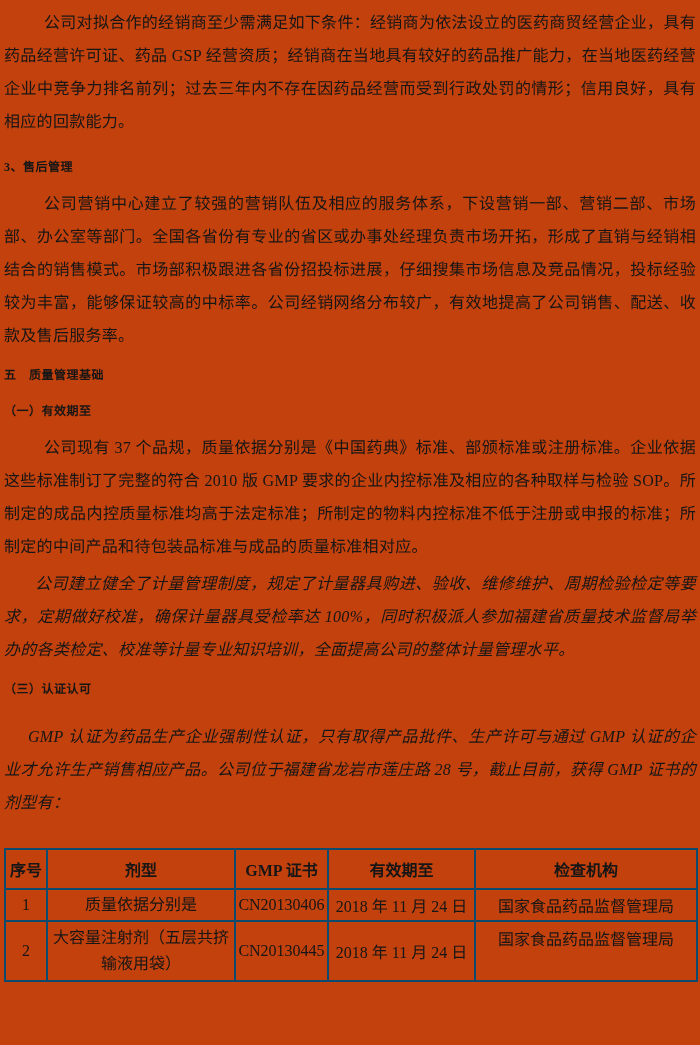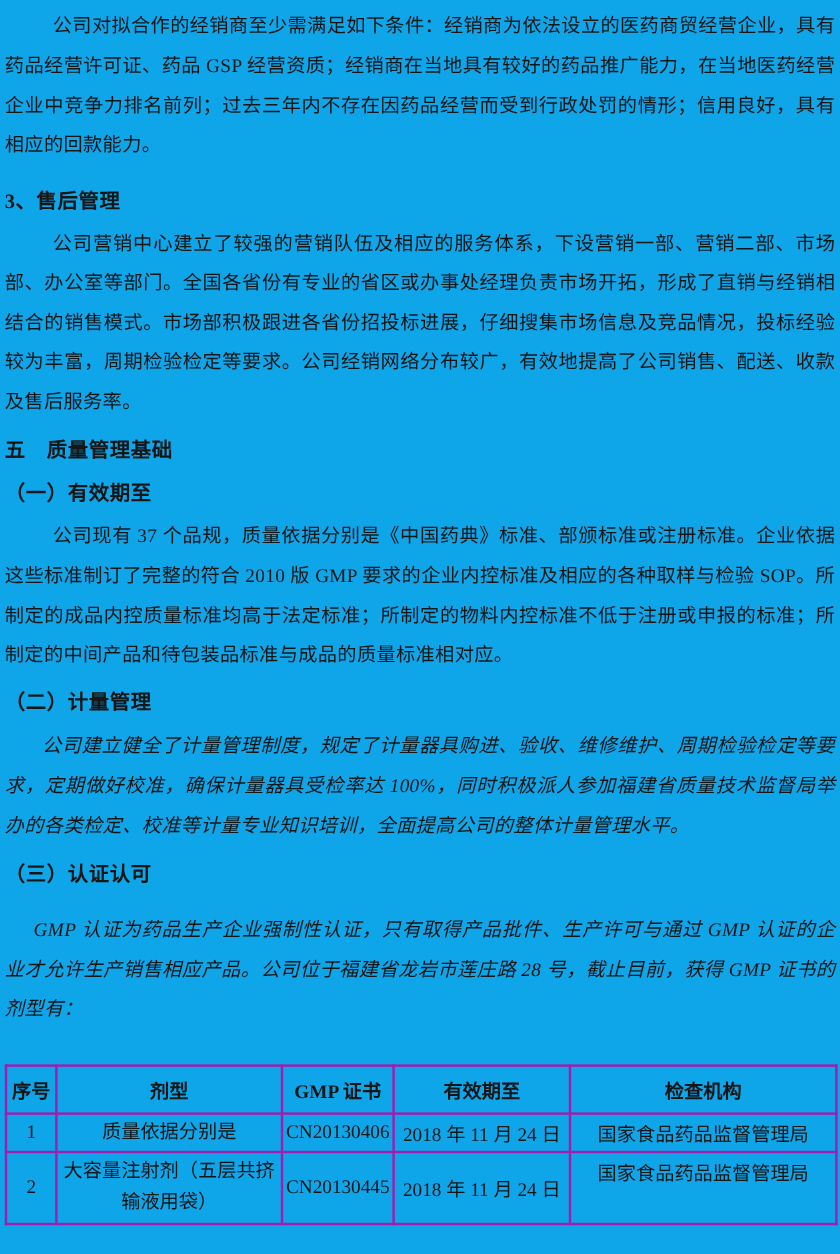--- a/index.html
+++ b/index.html
@@ -3,55 +3,55 @@
 <meta charset="utf-8">
 <style>
   html, body { margin: 0; padding: 0; background: #ffffff; }
   .page {
     position: relative;
     width: 700px;
     height: 1045px;
     box-sizing: border-box;
     padding: 6px 4px 0 4px;
     overflow: hidden;
-    background: #0ea5e9;
+    background: #c2410c;
     font-family: "Liberation Serif", "DejaVu Serif", serif;
     color: #161616;
   }
   .para {
     margin: 0;
     font-size: 16px;
     line-height: 33px;
     text-align: justify;
     letter-spacing: 0.3px;
   }
   .indent-25 { text-indent: 40px; }
   .indent-20 { text-indent: 31px; }
   .indent-15 { text-indent: 24px; }
   .doc-h {
     margin: 0;
-    font-size: 17px;
+    font-size: 12px;
     font-weight: 700;
     line-height: 33px;
     letter-spacing: 0.5px;
   }
   .mt-13 { margin-top: 13px; }
   .mt-3  { margin-top: 3px; }
   .mt-7  { margin-top: 7px; }
   .mt-6  { margin-top: 6px; }
   .mt-4  { margin-top: 4px; font-style: italic; }
   .mt-2  { margin-top: 14px; font-style: italic; }
   .gmp-table {
     width: 692px;
     margin-top: 29px;
     border-collapse: collapse;
     table-layout: fixed;
   }
   .gmp-table th, .gmp-table td {
-    border: 2px solid #a21caf;
+    border: 2px solid #0c4a6e;
     text-align: center;
     vertical-align: middle;
     font-size: 16px;
     padding: 0 2px;
     overflow: hidden;
   }
   .gmp-table thead th {
     font-weight: 700;
     height: 38px;
     white-space: nowrap;
@@ -66,29 +66,28 @@
 </style>
 </head>
 <body>
 
 <main class="page">
 
   <p class="para indent-25">公司对拟合作的经销商至少需满足如下条件：经销商为依法设立的医药商贸经营企业，具有药品经营许可证、药品 GSP 经营资质；经销商在当地具有较好的药品推广能力，在当地医药经营企业中竞争力排名前列；过去三年内不存在因药品经营而受到行政处罚的情形；信用良好，具有相应的回款能力。</p>
 
   <h2 class="doc-h mt-13">3、售后管理</h2>
 
-  <p class="para indent-25 mt-3">公司营销中心建立了较强的营销队伍及相应的服务体系，下设营销一部、营销二部、市场部、办公室等部门。全国各省份有专业的省区或办事处经理负责市场开拓，形成了直销与经销相结合的销售模式。市场部积极跟进各省份招投标进展，仔细搜集市场信息及竞品情况，投标经验较为丰富，周期检验检定等要求。公司经销网络分布较广，有效地提高了公司销售、配送、收款及售后服务率。</p>
+  <p class="para indent-25 mt-3">公司营销中心建立了较强的营销队伍及相应的服务体系，下设营销一部、营销二部、市场部、办公室等部门。全国各省份有专业的省区或办事处经理负责市场开拓，形成了直销与经销相结合的销售模式。市场部积极跟进各省份招投标进展，仔细搜集市场信息及竞品情况，投标经验较为丰富，能够保证较高的中标率。公司经销网络分布较广，有效地提高了公司销售、配送、收款及售后服务率。</p>
 
   <h2 class="doc-h mt-7">五　质量管理基础</h2>
 
   <h3 class="doc-h mt-3">（一）有效期至</h3>
 
   <p class="para indent-25 mt-3">公司现有 37 个品规，质量依据分别是《中国药典》标准、部颁标准或注册标准。企业依据这些标准制订了完整的符合 2010 版 GMP 要求的企业内控标准及相应的各种取样与检验 SOP。所制定的成品内控质量标准均高于法定标准；所制定的物料内控标准不低于注册或申报的标准；所制定的中间产品和待包装品标准与成品的质量标准相对应。</p>
 
-  <h3 class="doc-h mt-6">（二）计量管理</h3>
 
   <p class="para indent-20 mt-4">公司建立健全了计量管理制度，规定了计量器具购进、验收、维修维护、周期检验检定等要求，定期做好校准，确保计量器具受检率达 100%，同时积极派人参加福建省质量技术监督局举办的各类检定、校准等计量专业知识培训，全面提高公司的整体计量管理水平。</p>
 
   <h3 class="doc-h mt-7">（三）认证认可</h3>
 
   <p class="para indent-15 mt-2">GMP 认证为药品生产企业强制性认证，只有取得产品批件、生产许可与通过 GMP 认证的企业才允许生产销售相应产品。公司位于福建省龙岩市莲庄路 28 号，截止目前，获得 GMP 证书的剂型有：</p>
 
   <table class="gmp-table">
     <colgroup>
       <col style="width:42px">

